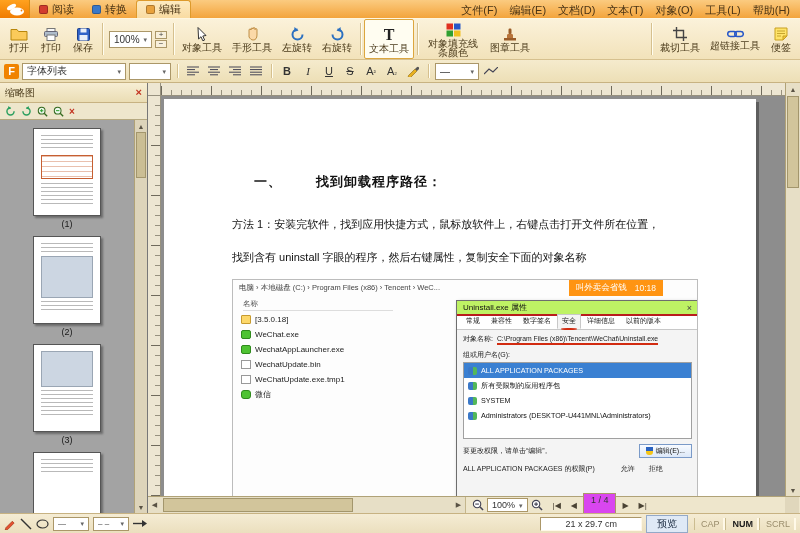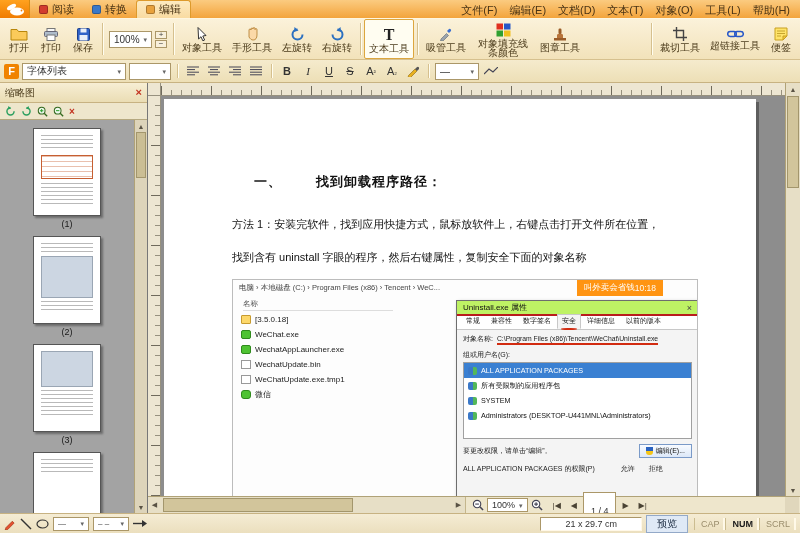--- a/index.html
+++ b/index.html
@@ -74,31 +74,31 @@
   .vtrack{flex:1;position:relative}
   .vthumb{position:absolute;left:1px;right:1px;top:1px;height:92px;background:#d2c59b;border:1px solid #a3966c}
   .canvasbot{position:absolute;left:0;right:0;bottom:0;height:17px;background:#eee6cc;border-top:1px solid #b0a277;display:flex;align-items:center;z-index:4;gap:6px;padding-right:1px}
   .hscroll{width:318px;flex:none;display:flex;align-items:center;height:100%;background:#e7dfc6;border-right:1px solid #c4b68c}
   .htrack{flex:1;position:relative;height:100%}
   .hthumb{position:absolute;top:1px;bottom:1px;left:2px;width:190px;background:#d2c59b;border:1px solid #a3966c}
   .zoomcluster{display:flex;align-items:center;gap:3px}
   .combo.small{height:14px;font-size:9px}
   .pagenav{display:flex;align-items:center;gap:2px}
   .navbtn{font-size:8px;color:#4a4334;padding:0 3px;border:1px solid transparent}
-  .pagebox{background:#ffffff;border:1px solid #ab9768;font-size:9px;padding:12px 7px;height:14px;line-height:12px;color:#333}
+  .pagebox{background:#d946ef;border:1px solid #ab9768;font-size:9px;padding:0 7px;height:24px;line-height:12px;color:#333}
   .botcorner{margin-left:auto;width:14px;height:100%;background:#e0d7bc}
 
   
   .doc-heading{position:absolute;left:90px;top:74px;font-size:13px;font-weight:bold;letter-spacing:1px}
   .doc-heading .hnum{margin-right:34px}
   .doc-para{position:absolute;left:68px;width:478px;font-size:11px;line-height:14px}
   .p1{top:118px}.p2{top:151px}
   .shot{position:absolute;left:68px;top:180px;width:466px;height:218px;background:#fdfdfd;border:1px solid #bcbcbc;font-size:7.5px;color:#333;overflow:hidden}
   .crumb{position:absolute;left:6px;top:3px;color:#444;white-space:nowrap}
-  .promo{position:absolute;right:34px;top:0;height:16px;background:#ff9412;color:#fff;display:flex;align-items:center;padding:0 7px;font-size:8.5px}
+  .promo{position:absolute;right:34px;top:0;height:16px;background:#ff9412;color:#fff;display:flex;align-items:center;gap:8px;padding:0 7px;font-size:8.5px}
   .ptime{opacity:.95}
   .flhead{position:absolute;left:10px;top:19px;color:#555;border-bottom:1px solid #ddd;width:150px;padding-bottom:1px}
   .flrows{position:absolute;left:4px;top:32px;width:210px}
   .frow{display:flex;align-items:center;gap:4px;height:15px;padding:0 4px;font-size:8px;color:#222;white-space:nowrap}
   .frow.sel{background:#f4e4b2;border:1px solid #dcba62}
   .frow.sel .fname{border-bottom:2px solid #d22b10}
   .fic{width:10px;height:9px;flex:none;display:inline-block}
   .fic.folder{background:#fdd86a;border:1px solid #c79b30;border-radius:1px}
   .fic.gear{background:#8494a8;border:1px solid #5c6a7c;border-radius:50%}
   .fic.green{background:#4ec332;border:1px solid #2f8a1c;border-radius:2px}
@@ -236,27 +236,20 @@
           </g>
         </svg>
       <span class="lbl">右旋转</span>
     </div>
     <div class="vsep"></div>
     <div class="tbtn sel">
       <span class="ticT">T</span>
       <span class="lbl">文本工具</span>
     </div>
     <div class="vsep"></div>
-    <div class="tbtn">
-      <svg width="14" height="14" viewBox="0 0 14 14">
-          <path d="M8 4 L10 2 a1.5 1.5 0 0 1 2 2 L10 6 Z" fill="#3a6fd0"></path>
-          <path d="M2 12 L7.5 6.5 L9.5 8.5 L4 14 L1.5 14 Z" fill="#9aa4ae" stroke="#5c666e" stroke-width="0.6"></path>
-        </svg>
-      <span class="lbl">吸管工具</span>
-    </div>
     <div class="tbtn wide">
       <svg width="15" height="14" viewBox="0 0 15 14">
           <rect x="0.5" y="0.5" width="6.5" height="6" fill="#e03020"></rect>
           <rect x="8" y="0.5" width="6.5" height="6" fill="#2858c8"></rect>
           <rect x="0.5" y="7.5" width="6.5" height="6" fill="#30a030"></rect>
           <rect x="8" y="7.5" width="6.5" height="6" fill="#f0c020"></rect>
         </svg>
       <span class="lbl">对象填充线条颜色</span>
     </div>
     <div class="tbtn">

